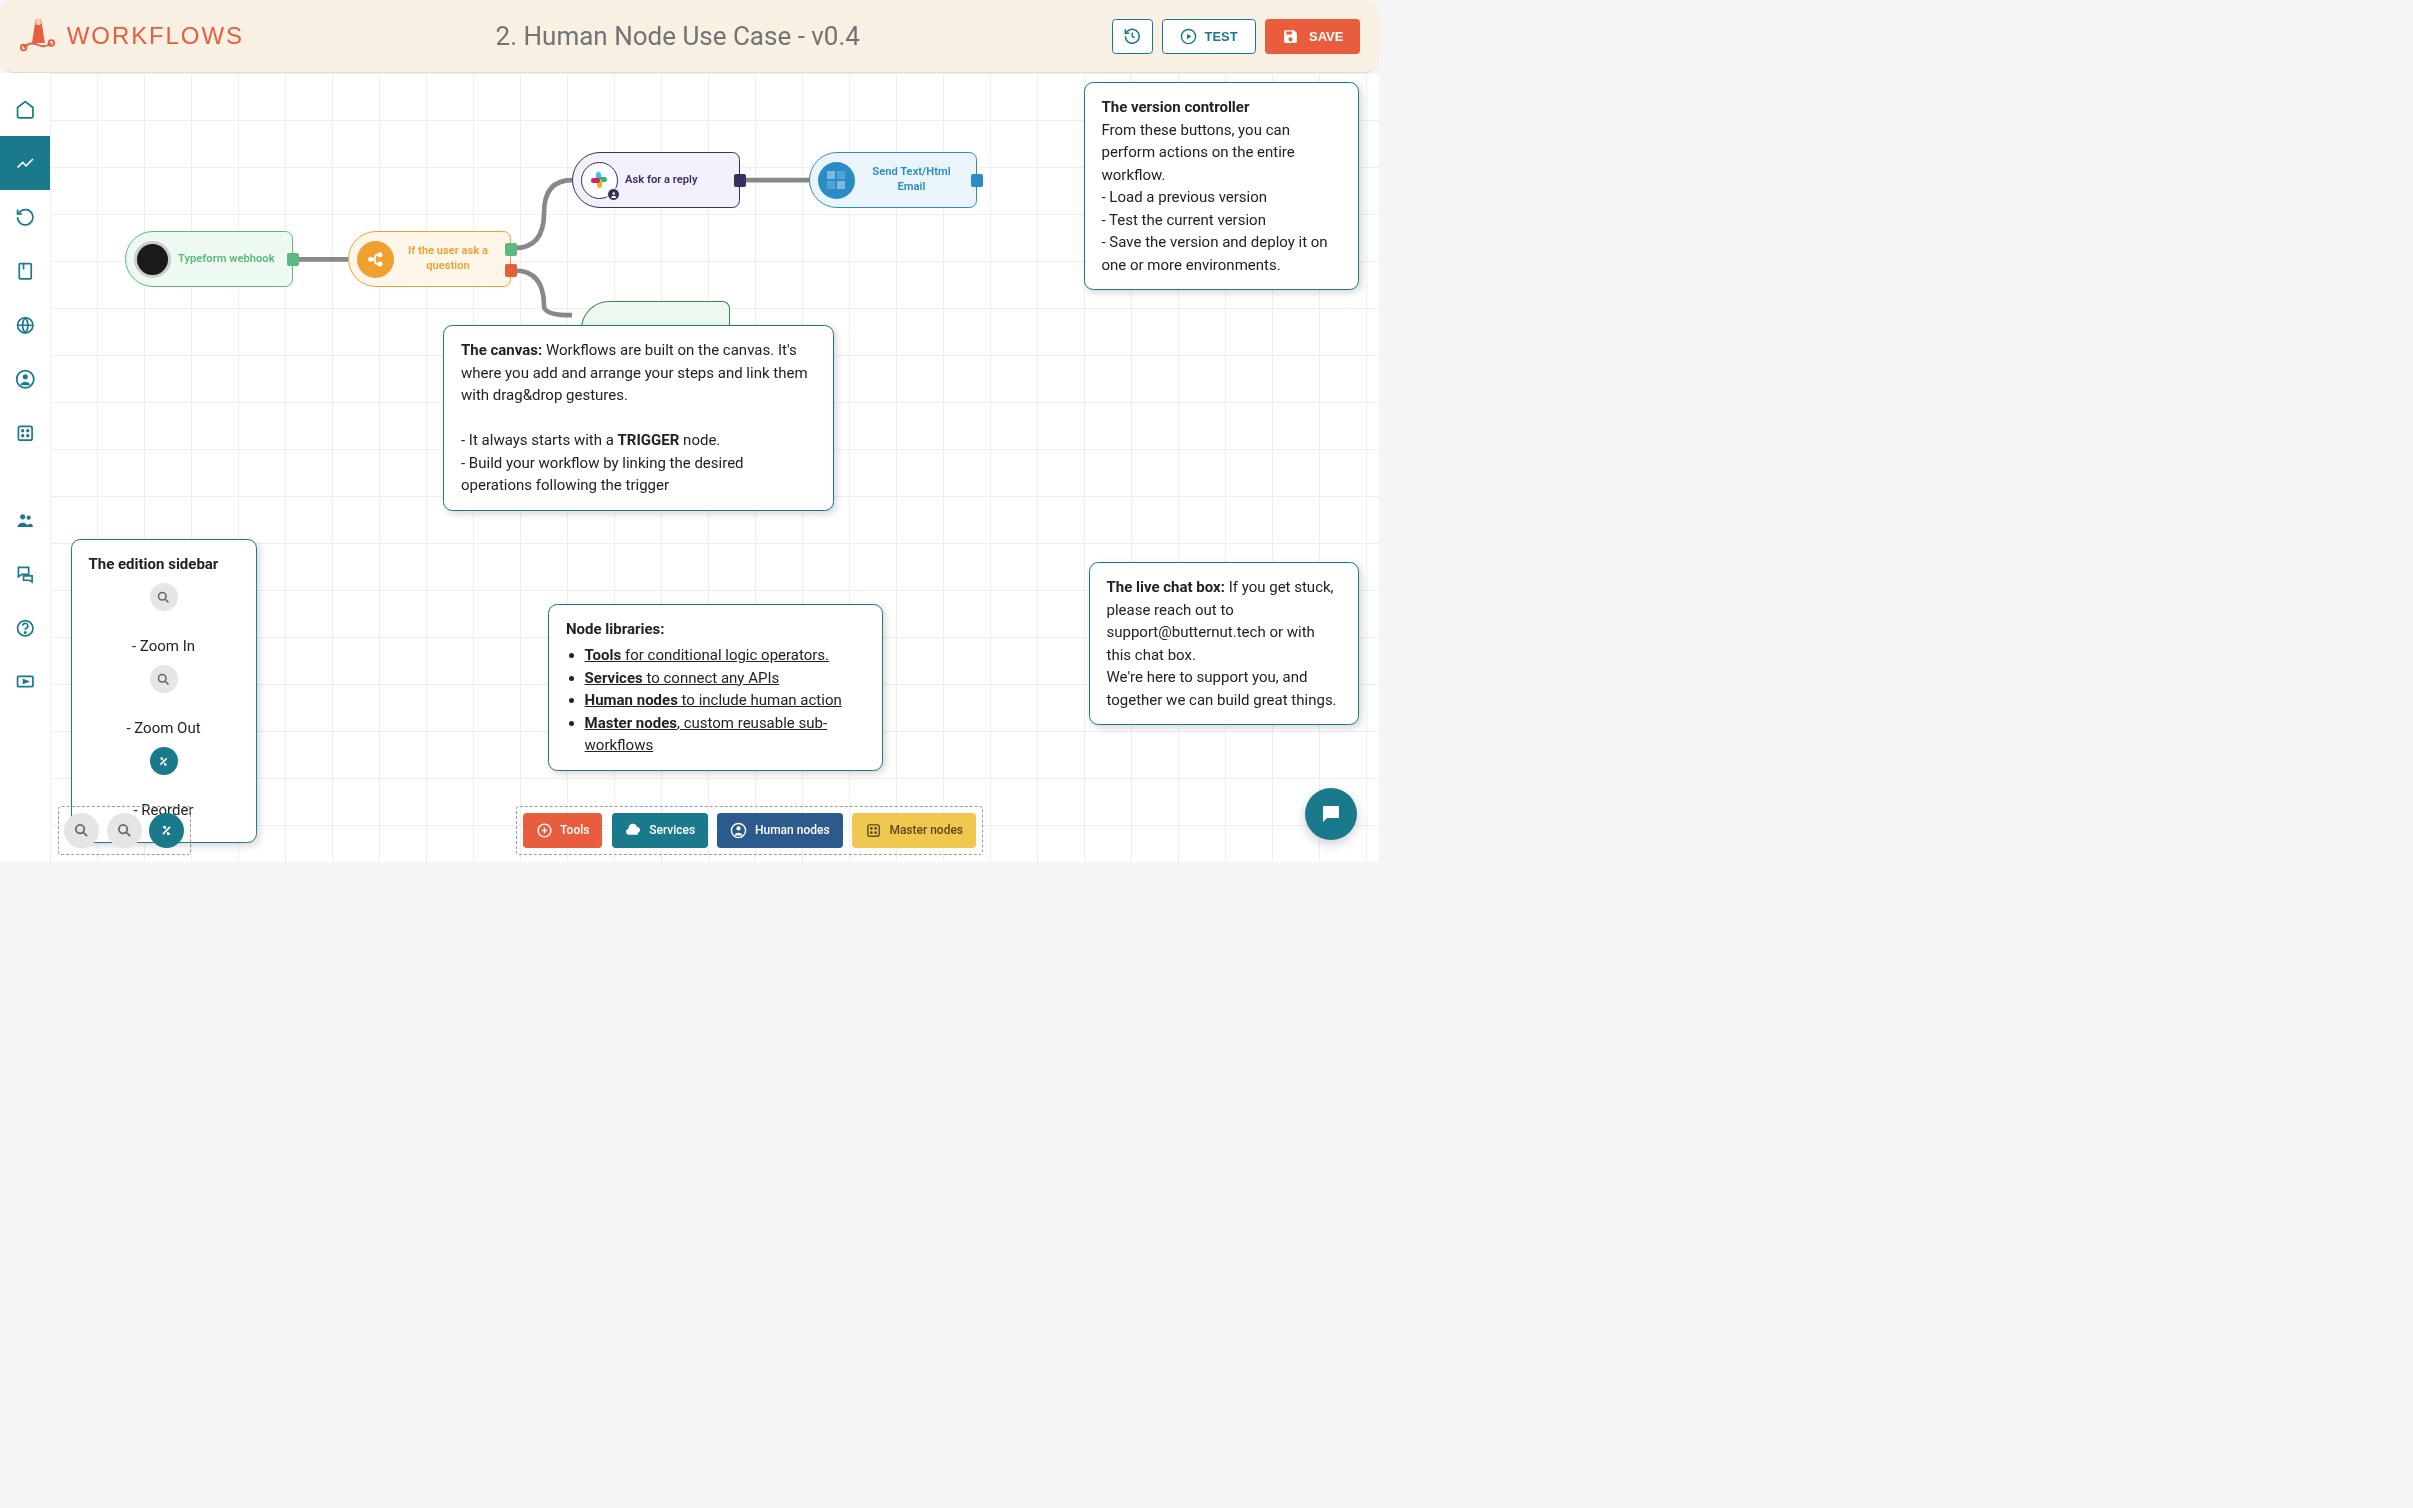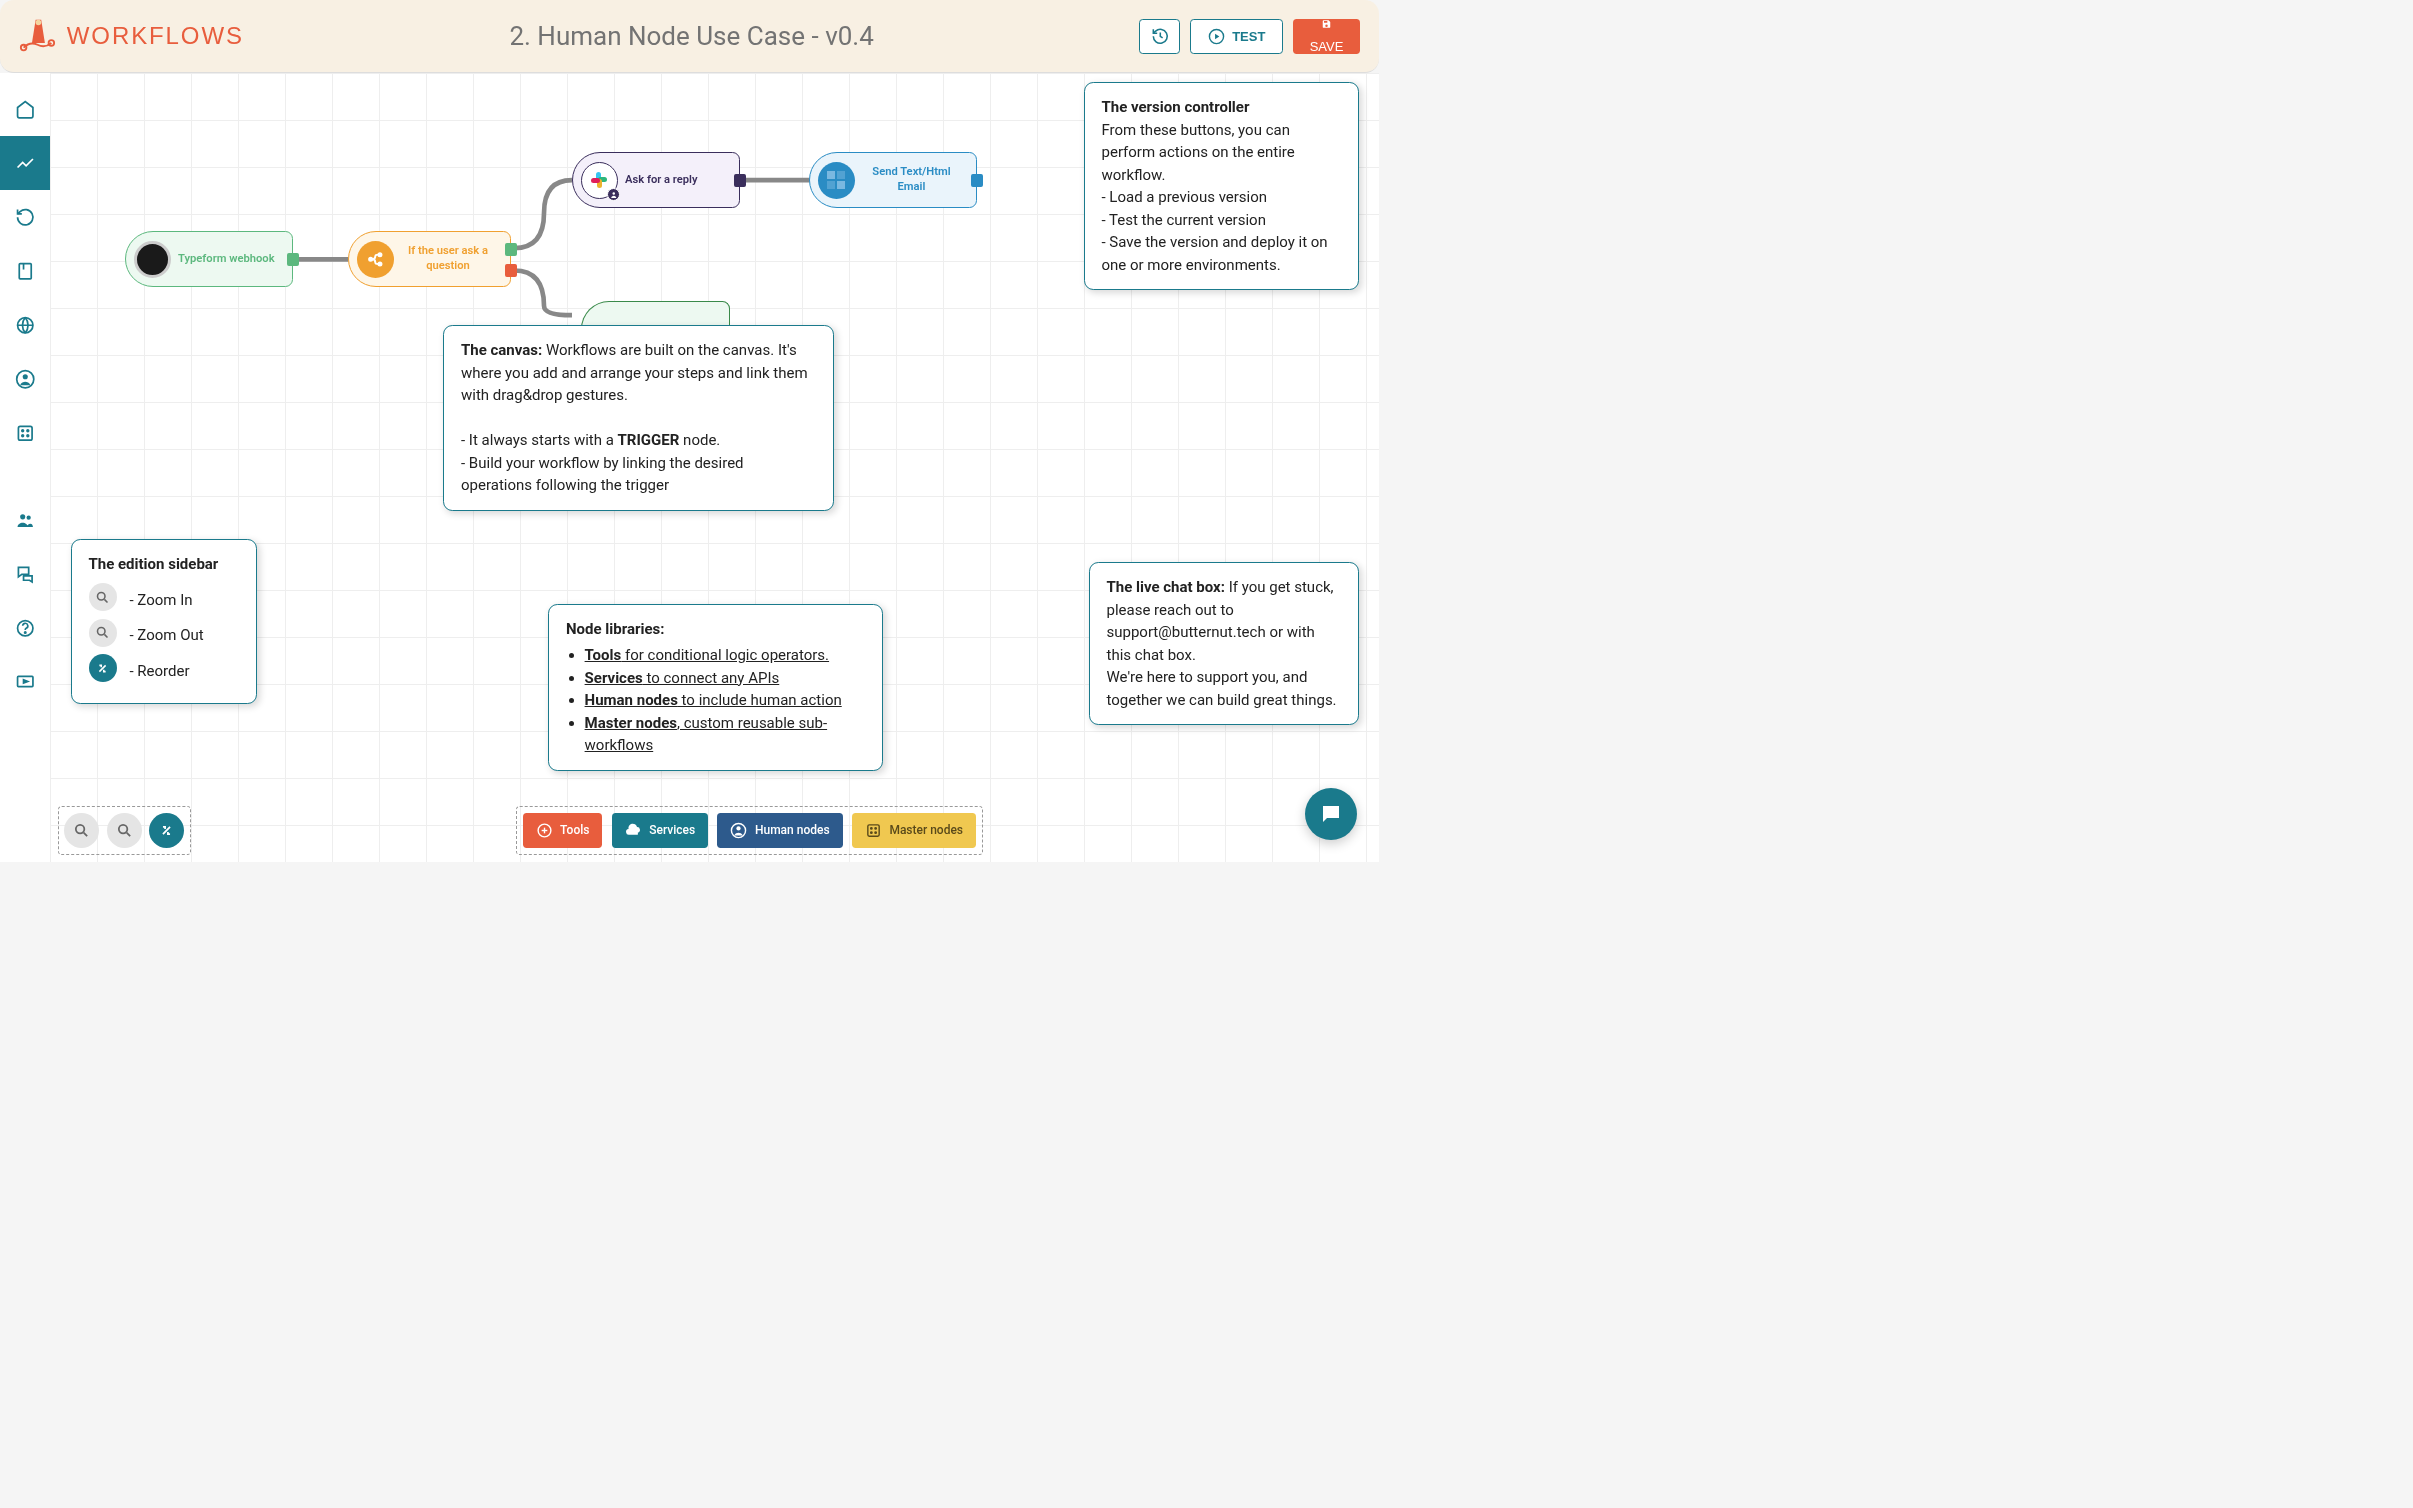--- a/index.html
+++ b/index.html
@@ -7,21 +7,21 @@
 
 
 .header { height: 73px; background: #f8f0e3; border-bottom: 0.9px solid #ddd; display: flex; align-items: center; padding: 0 18.6px; gap: 18.6px; border-radius: 14px; }
 .logo-area { display: flex; align-items: center; gap: 11.2px; }
 .logo-icon { width: 37px; height: 42px; position: relative; }
 .logo-text { font-size: 24px; letter-spacing: 1.9px; color: #e85d3d; font-weight: 400; font-family: 'Arial Narrow', sans-serif; }
 .workflow-title { flex: 1; text-align: center; font-size: 26px; color: #737373; font-weight: 400; }
 .header-buttons { display: flex; gap: 9.3px; align-items: center; }
 .btn-history { width: 41px; height: 35px; border: 0.9px solid #1a7a8c; background: white; border-radius: 3.7px; display: flex; align-items: center; justify-content: center; cursor: pointer; color: #1a7a8c; }
 .btn-test { height: 35px; padding: 0 17px; border: 0.9px solid #1a7a8c; background: white; border-radius: 3.7px; display: flex; align-items: center; gap: 7.5px; cursor: pointer; color: #1a7a8c; font-weight: 600; font-size: 13px; }
-.btn-save { height: 35px; padding: 0 17px; background: #e85d3d; border: none; border-radius: 3.7px; display: flex; align-items: center; gap: 10px; cursor: pointer; color: white; font-weight: 400; font-size: 13px; flex-direction: column; }
+.btn-save { height: 35px; padding: 0 17px; background: #e85d3d; border: none; border-radius: 3.7px; display: flex; align-items: center; gap: 10px; cursor: pointer; color: white; font-weight: 700; font-size: 13px; }
 
 
 .sidebar { position: absolute; left: 0; top: 73px; width: 50px; height: calc(100% - 73px); background: white; display: flex; flex-direction: column; align-items: center; padding-top: 9.3px; gap: 0; z-index: 10; }
 .sidebar-item { width: 50px; height: 54px; display: flex; align-items: center; justify-content: center; cursor: pointer; color: #1a7a8c; }
 .sidebar-item.active { background: #1a7a8c; color: white; }
 .sidebar-gap { height: 33px; }
 
 
 .canvas { position: absolute; left: 50px; top: 73px; right: 0; bottom: 0; background: white; background-image: linear-gradient(#eee 0.9px, transparent 0.9px), linear-gradient(90deg, #eee 0.9px, transparent 0.9px); background-size: 47px 47px; }
 
@@ -51,21 +51,21 @@
 
 .connections { position: absolute; left: 0; top: 0; width: 100%; height: 100%; pointer-events: none; }
 
 
 .callout { position: absolute; background: white; border: 1.9px solid #1a7a8c; border-radius: 9.3px; padding: 13px 17px; box-shadow: 2.8px 2.8px 7.5px rgba(0,0,0,0.15); font-size: 15px; color: #222; line-height: 1.5; }
 .callout-title { font-weight: 700; }
 .callout ul { padding-left: 18.6px; margin-top: 3.7px; text-decoration: underline; }
 .callout-version { right: 20.5px; top: 9.3px; width: 275px; }
 .callout-canvas { left: 393px; top: 252px; width: 391px; }
 .callout-sidebar { left: 20.5px; top: 466px; width: 186px; }
-.callout-sidebar-item { display: flex; align-items: flex-end; gap: 13px; margin: 7.5px 0; }
+.callout-sidebar-item { display: flex; align-items: center; gap: 24px; margin: 7.5px 0; flex-direction: column; }
 .mini-btn { width: 28px; height: 28px; border-radius: 50%; background: #e5e5e5; display: flex; align-items: center; justify-content: center; color: #666; }
 .mini-btn.primary { background: #1a7a8c; color: white; }
 .callout-nodelib { left: 498px; top: 531px; width: 335px; }
 .callout-chat { right: 20.5px; top: 489px; width: 270px; }
 
 
 .bottom-left { position: absolute; left: 7.5px; bottom: 7.5px; border: 1.9px dashed #999; border-radius: 3.7px; padding: 5.6px; display: flex; gap: 7.5px; }
 .tool-btn { width: 35px; height: 35px; border-radius: 50%; background: #e5e5e5; display: flex; align-items: center; justify-content: center; color: #666; cursor: pointer; }
 .tool-btn.primary { background: #1a7a8c; color: white; }
 

